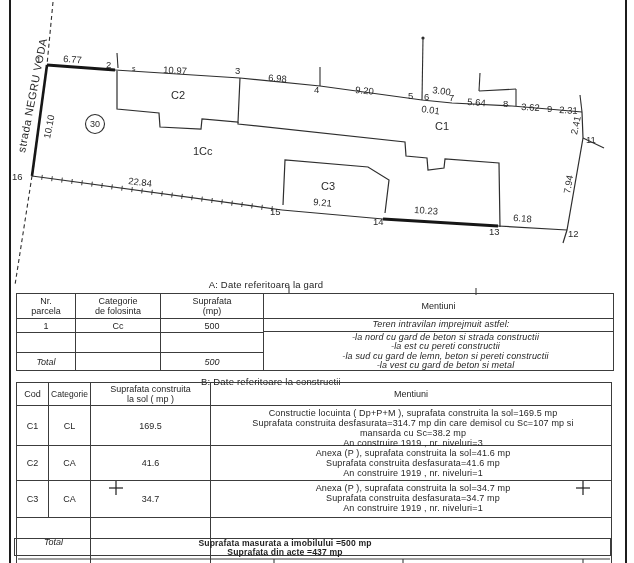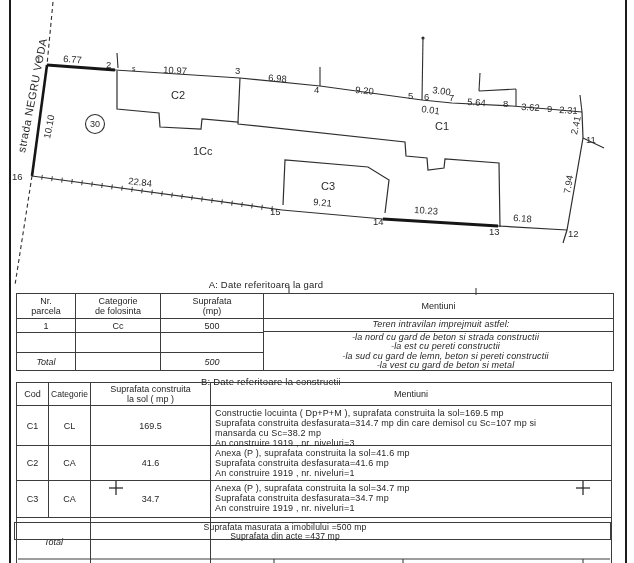--- a/index.html
+++ b/index.html
@@ -43,31 +43,31 @@
   .cell.lastrow{border-bottom:none;font-style:italic;}
   .ment-body{
     border-right:none;border-bottom:none;
     grid-column:4;grid-row:2/5;
     display:block;box-sizing:border-box;
     font-size:9px;line-height:9.5px;letter-spacing:.15px;color:#1f1f1f;
   }
   .ment-intro{border-bottom:1px solid #3c3c3c;padding:1px 0 1px 5px;}
   .ment-items{padding:1px 0 0 14px;}
   .mentB{
-    display:block;text-align:left;justify-content:flex-start;
+    display:block;text-align:center;justify-content:flex-start;
     padding:2px 0 2px 4px;line-height:10px;letter-spacing:.15px;
   }
   .totalB{
     grid-column:1/3;
   }
   .summary-box{
-    position:absolute;left:14px;top:522px;width:597px;height:18px;
+    position:absolute;left:14px;top:538px;width:597px;height:18px;
     border:1px solid #3c3c3c;box-sizing:border-box;
     font-size:8.6px;line-height:9px;text-align:center;
-    padding-right:55px;color:#1f1f1f;letter-spacing:.15px;
+    padding-right:55px;color:#1f1f1f;letter-spacing:.15px;font-weight:bold;
   }
 </style>
 </head>
 <body>
 
 <div class="page">
 
   <svg width="634" height="563" viewBox="0 0 634 563" style="position:absolute;left:0;top:0;" font-family="Liberation Sans, sans-serif">
 
     <line x1="10" y1="0" x2="10" y2="563" stroke="#1c1c1c" stroke-width="2"></line>

